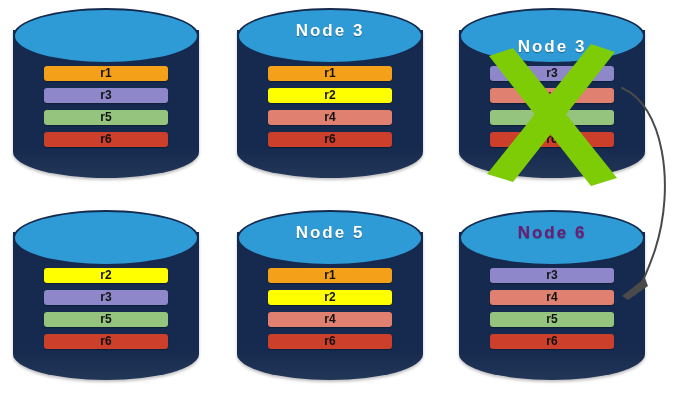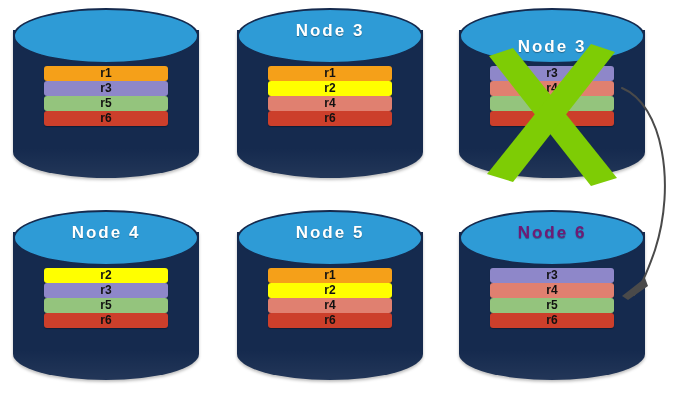--- a/index.html
+++ b/index.html
@@ -74,20 +74,21 @@
   
   .records {
     position: absolute;
     left: 31px;
     top: 58px;
     width: 124px;
     z-index: 3;
   }
   .record {
     height: 15px;
+    margin-bottom: 7px;
     border-radius: 3px;
     text-align: center;
     font-size: 12px;
     font-weight: bold;
     color: #111111;
     line-height: 15px;
     box-shadow: 0 1px 1px rgba(0,0,0,0.3);
   }
 
   
@@ -162,21 +163,20 @@
         <polygon points="156,44 132,36 28,166 54,174"></polygon>
       </g>
     </svg>
   </div>
 
   <div class="node" style="left:13px; top:210px;">
     <div class="cyl-body">
       <div class="cyl-bottom-shade"></div>
     </div>
     <div class="cyl-top"></div>
-    <div class="node-label" style="color: rgb(255, 255, 255);">Node 4</div>
     <div class="records">
       <div class="record" style="background: rgb(255, 255, 0); color: rgb(17, 17, 17);">r2</div>
       <div class="record" style="background: rgb(142, 135, 201); color: rgb(17, 17, 17);">r3</div>
       <div class="record" style="background: rgb(148, 196, 125); color: rgb(17, 17, 17);">r5</div>
       <div class="record" style="background: rgb(204, 63, 43); color: rgb(17, 17, 17);">r6</div>
     </div>
   </div>
 
   <div class="node" style="left:237px; top:210px;">
     <div class="cyl-body">

